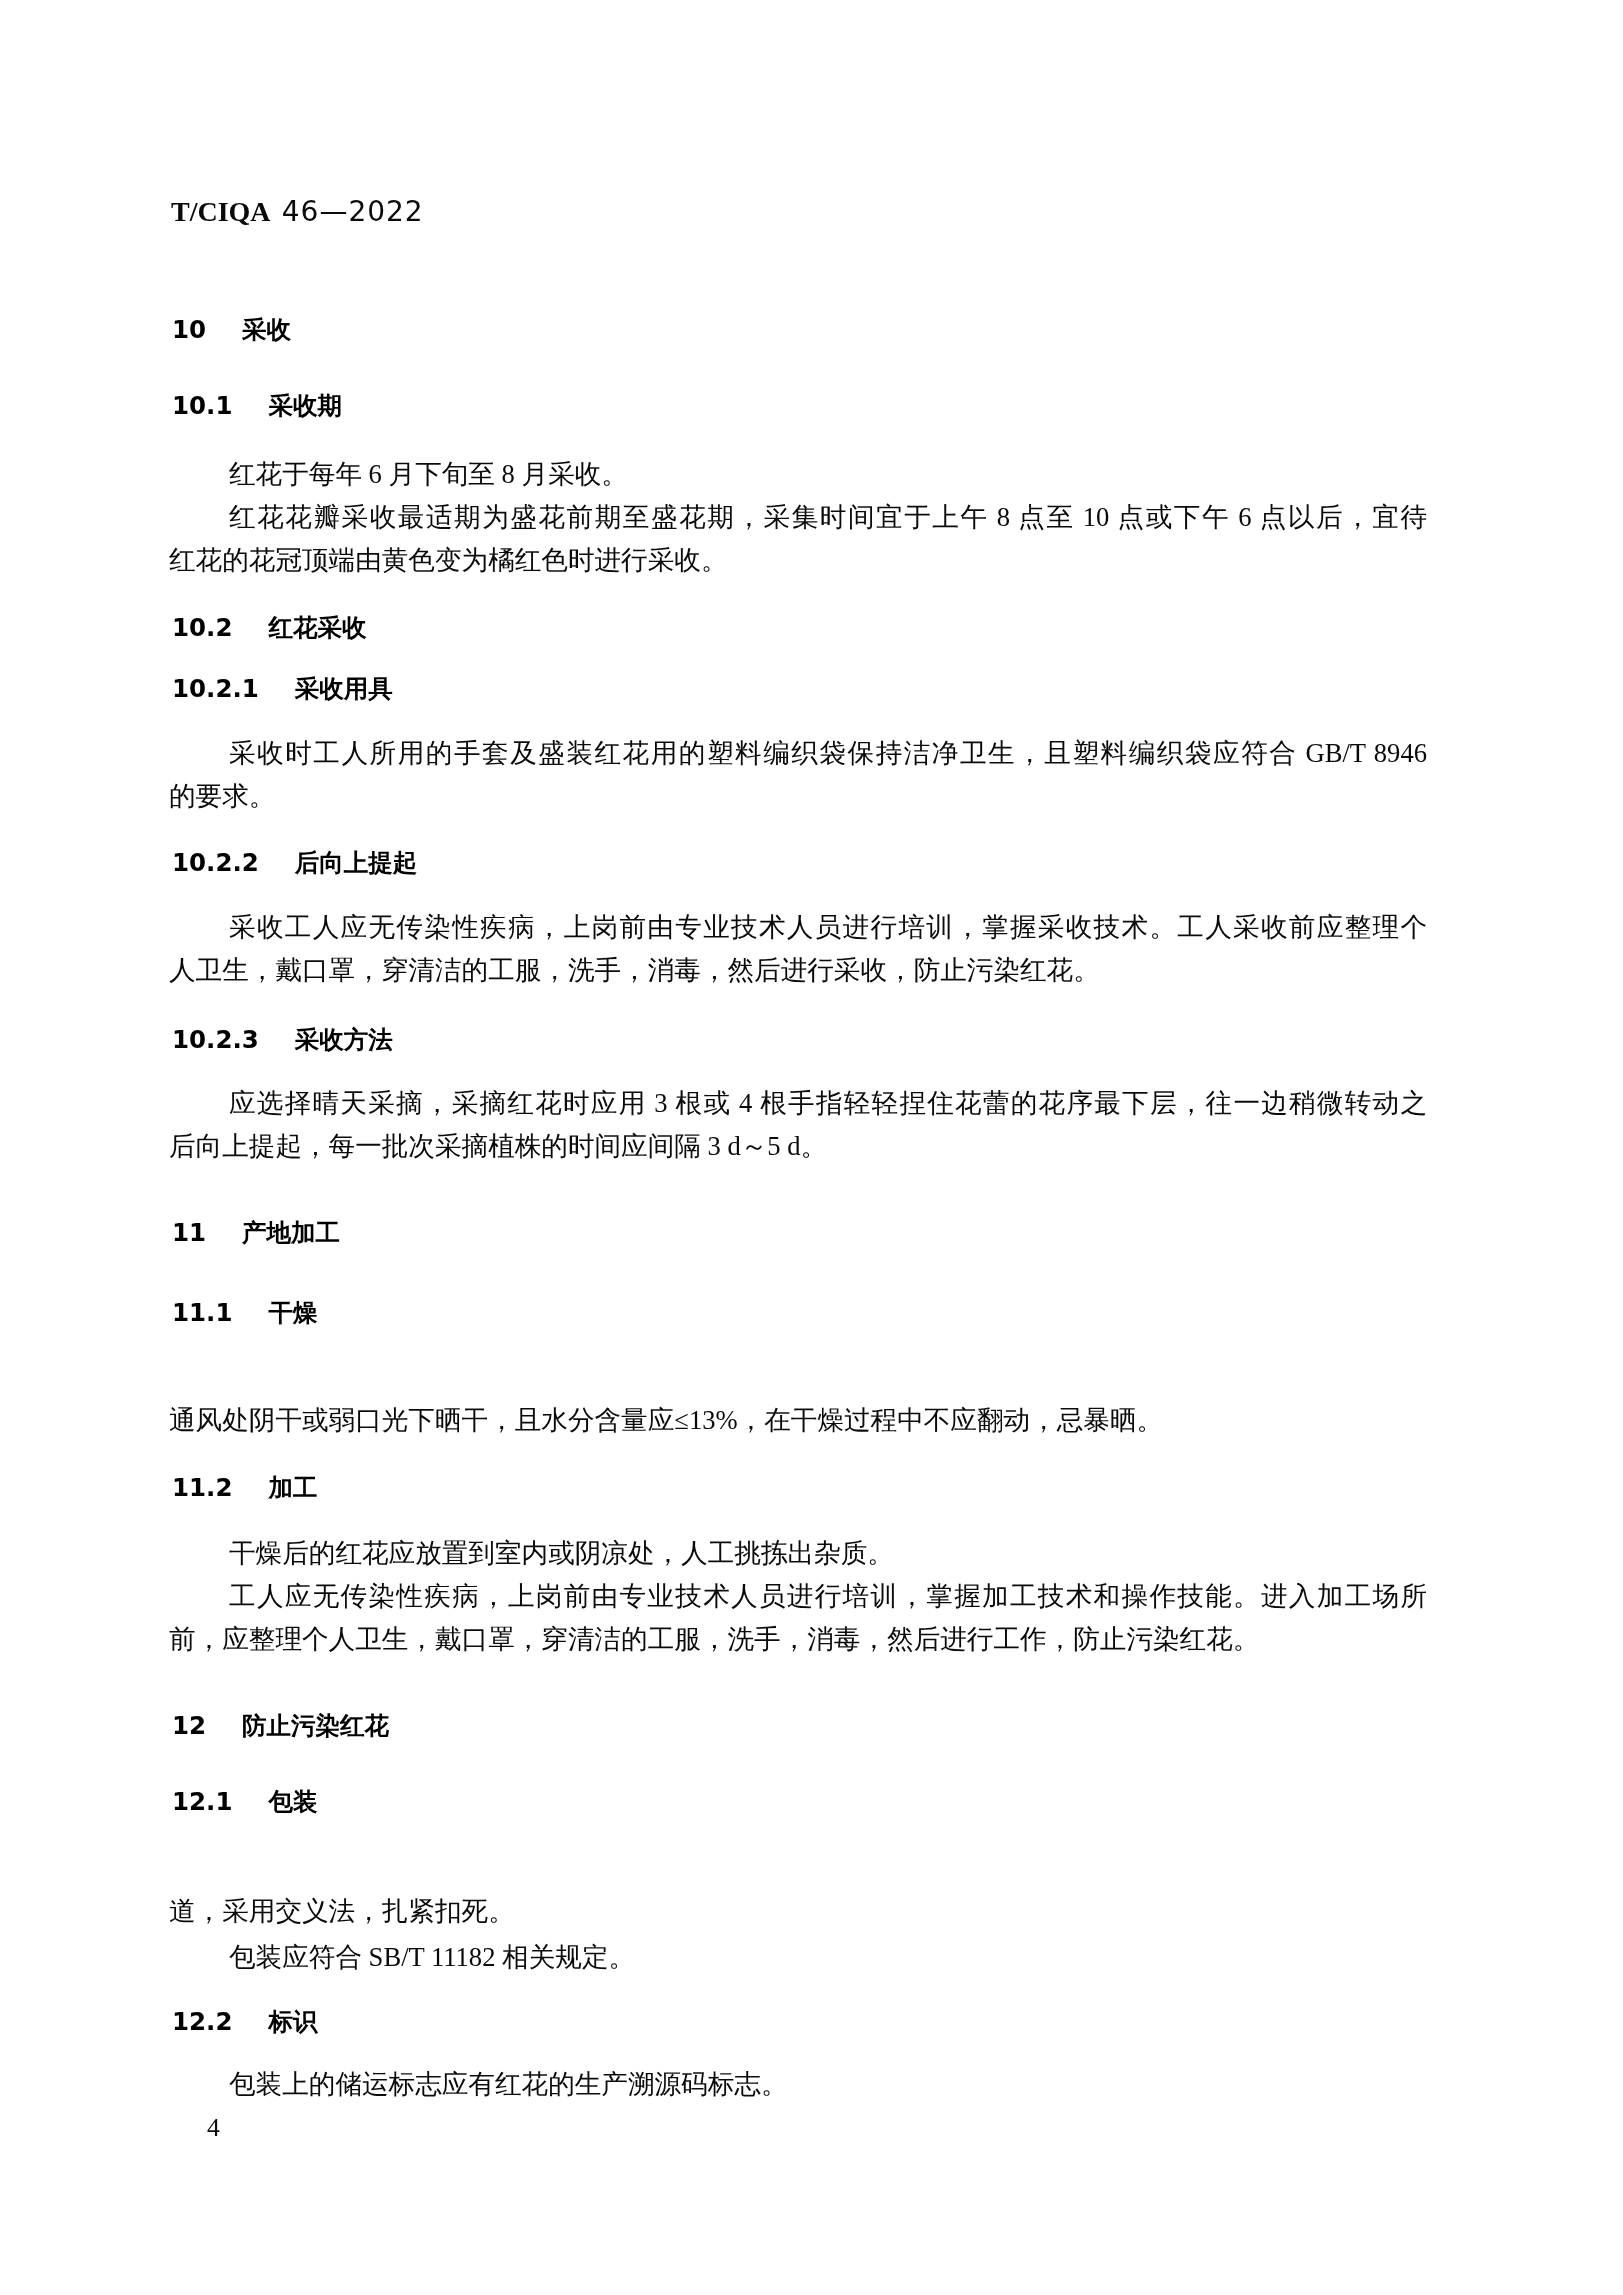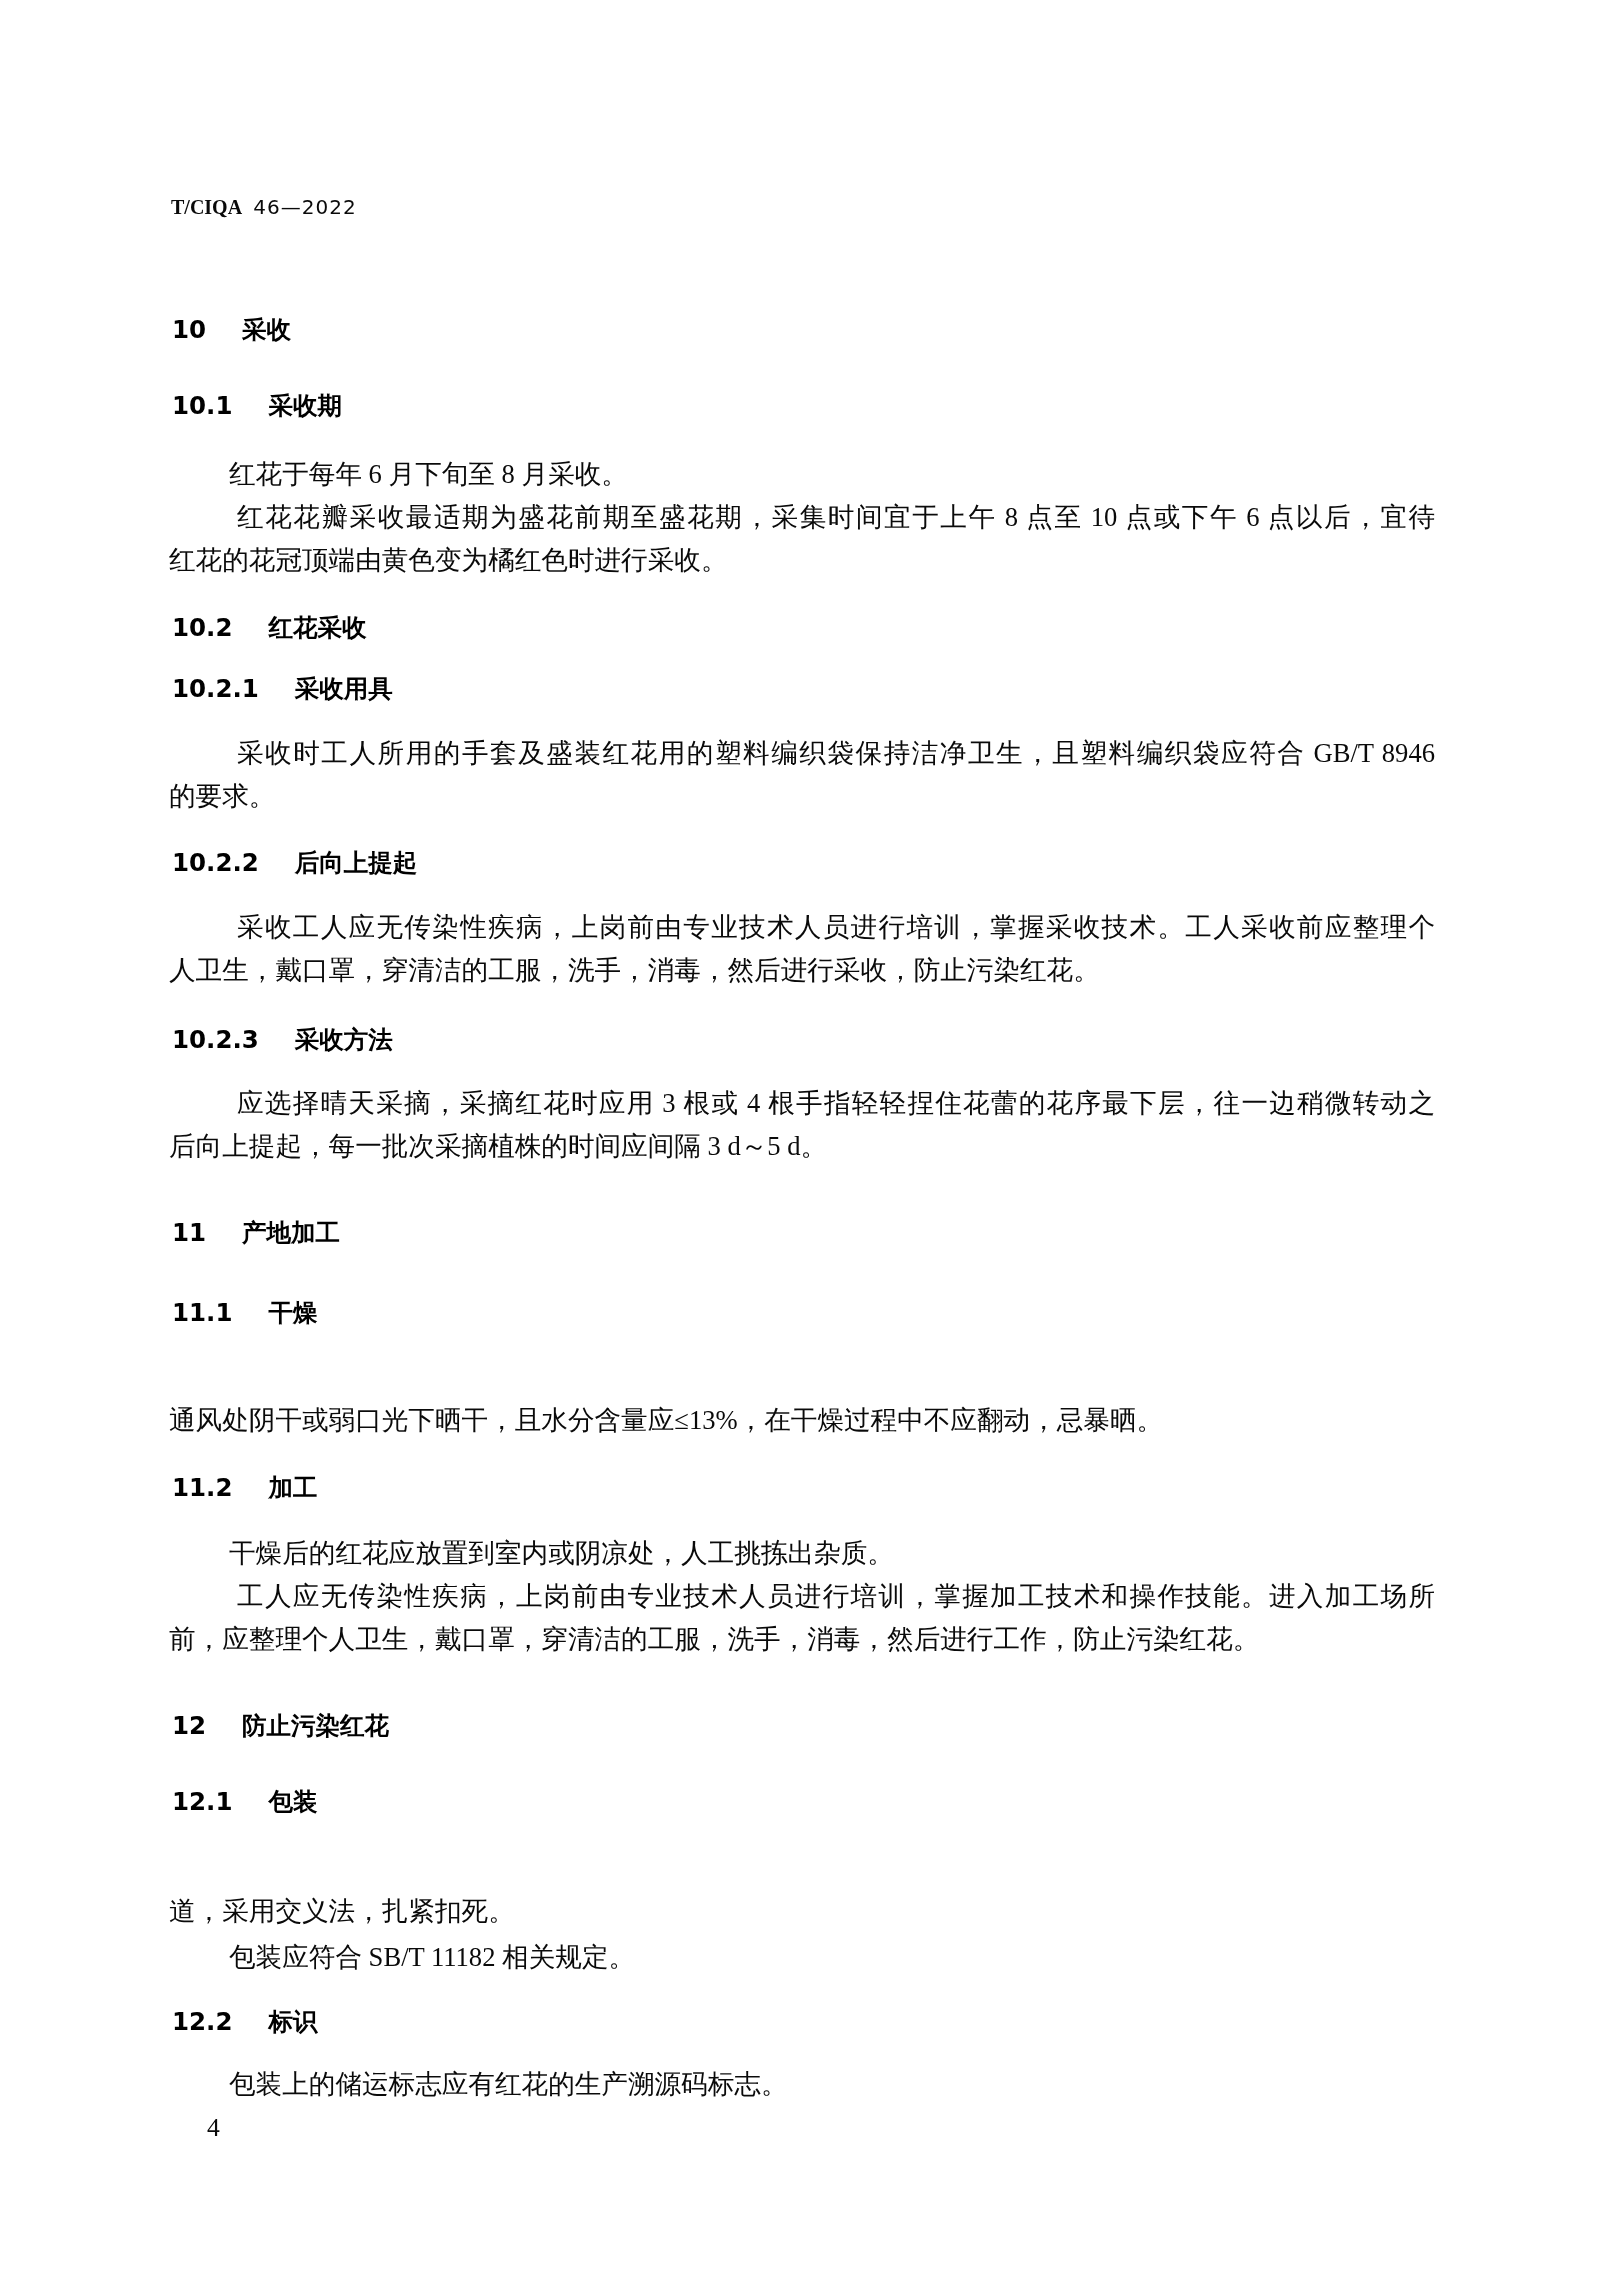--- a/index.html
+++ b/index.html
@@ -12,21 +12,21 @@
   }
   .page {
     position: absolute; inset: 0;
     width: 1623px; height: 2295px;
     background: #ffffff;
     overflow: hidden;
   }
   
   .hdr {
     position: absolute; left: 171px; top: 197px;
-    font-size: 20px; line-height: 1.05; white-space: nowrap; text-align: right;
+    font-size: 28px; line-height: 1.05; white-space: nowrap; text-align: right;
   }
   .hdr .code {
     font-family: "Liberation Serif", "DejaVu Serif", serif;
     font-weight: bold;
   }
   .hdr .num {
     font-family: "DejaVu Sans", "Liberation Sans", sans-serif;
     font-weight: 500; margin-left: 11.2px; letter-spacing: 1px;
   }
   
@@ -42,21 +42,20 @@
     position: absolute; left: 169px;
     font-size: 26.6px; line-height: 1.12;
     white-space: nowrap; color: #0a0a0a;
   }
   .ln.ind { left: 229px; }
   .ln.full {
     width: 1198px;
     white-space: normal;
     text-align: justify;
     text-align-last: justify;
-    margin-left: 8px;
   }
   .pagenum {
     position: absolute; left: 207px; top: 2115px;
     font-size: 25.6px; line-height: 1.05;
   }
 </style>
 </head>
 <body>
 
 <div class="page">

